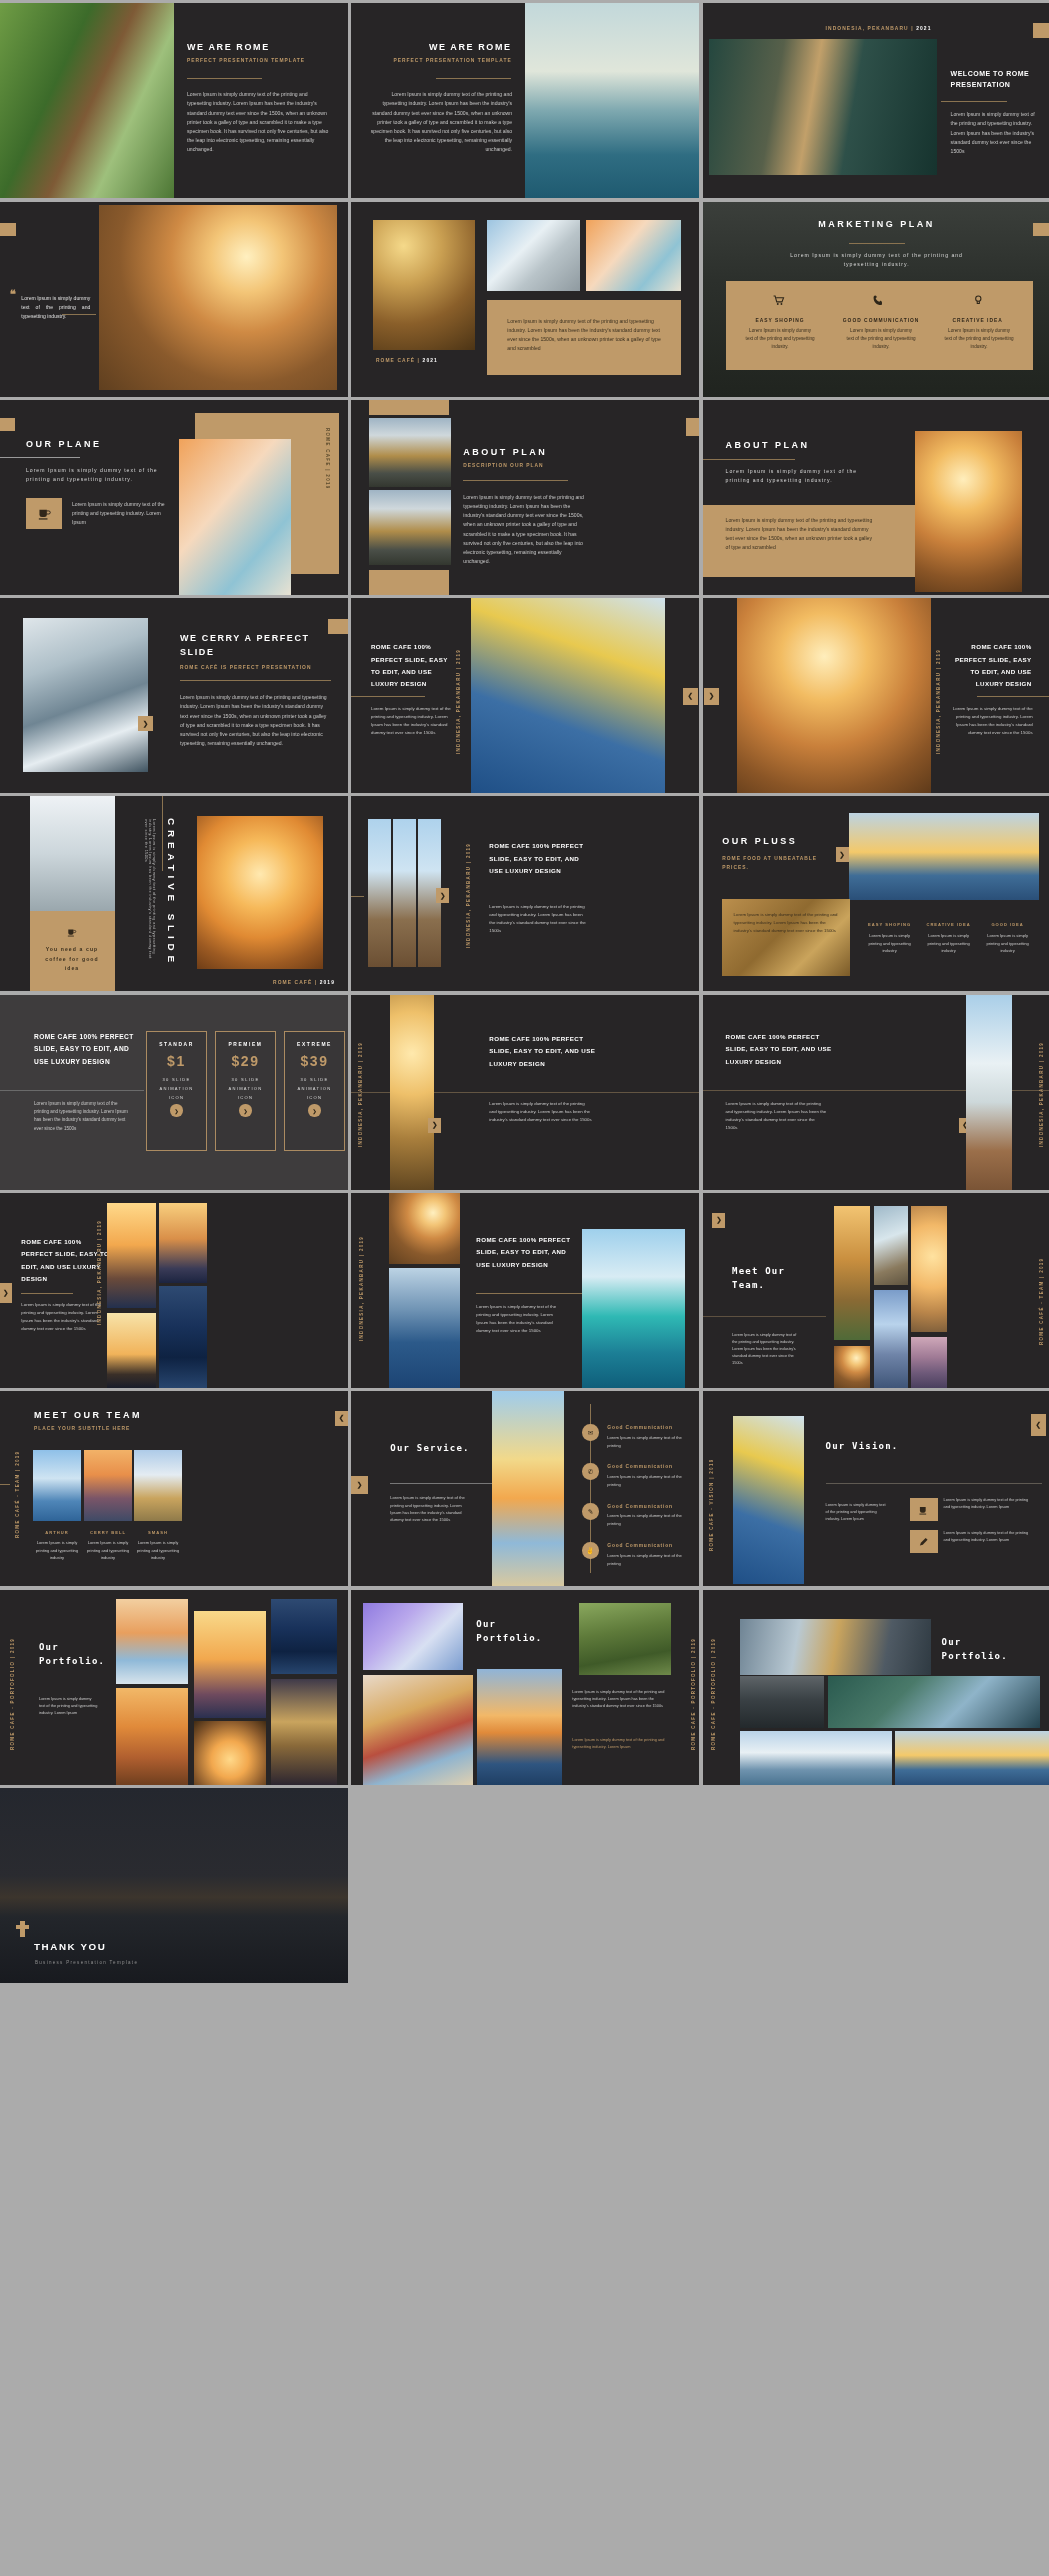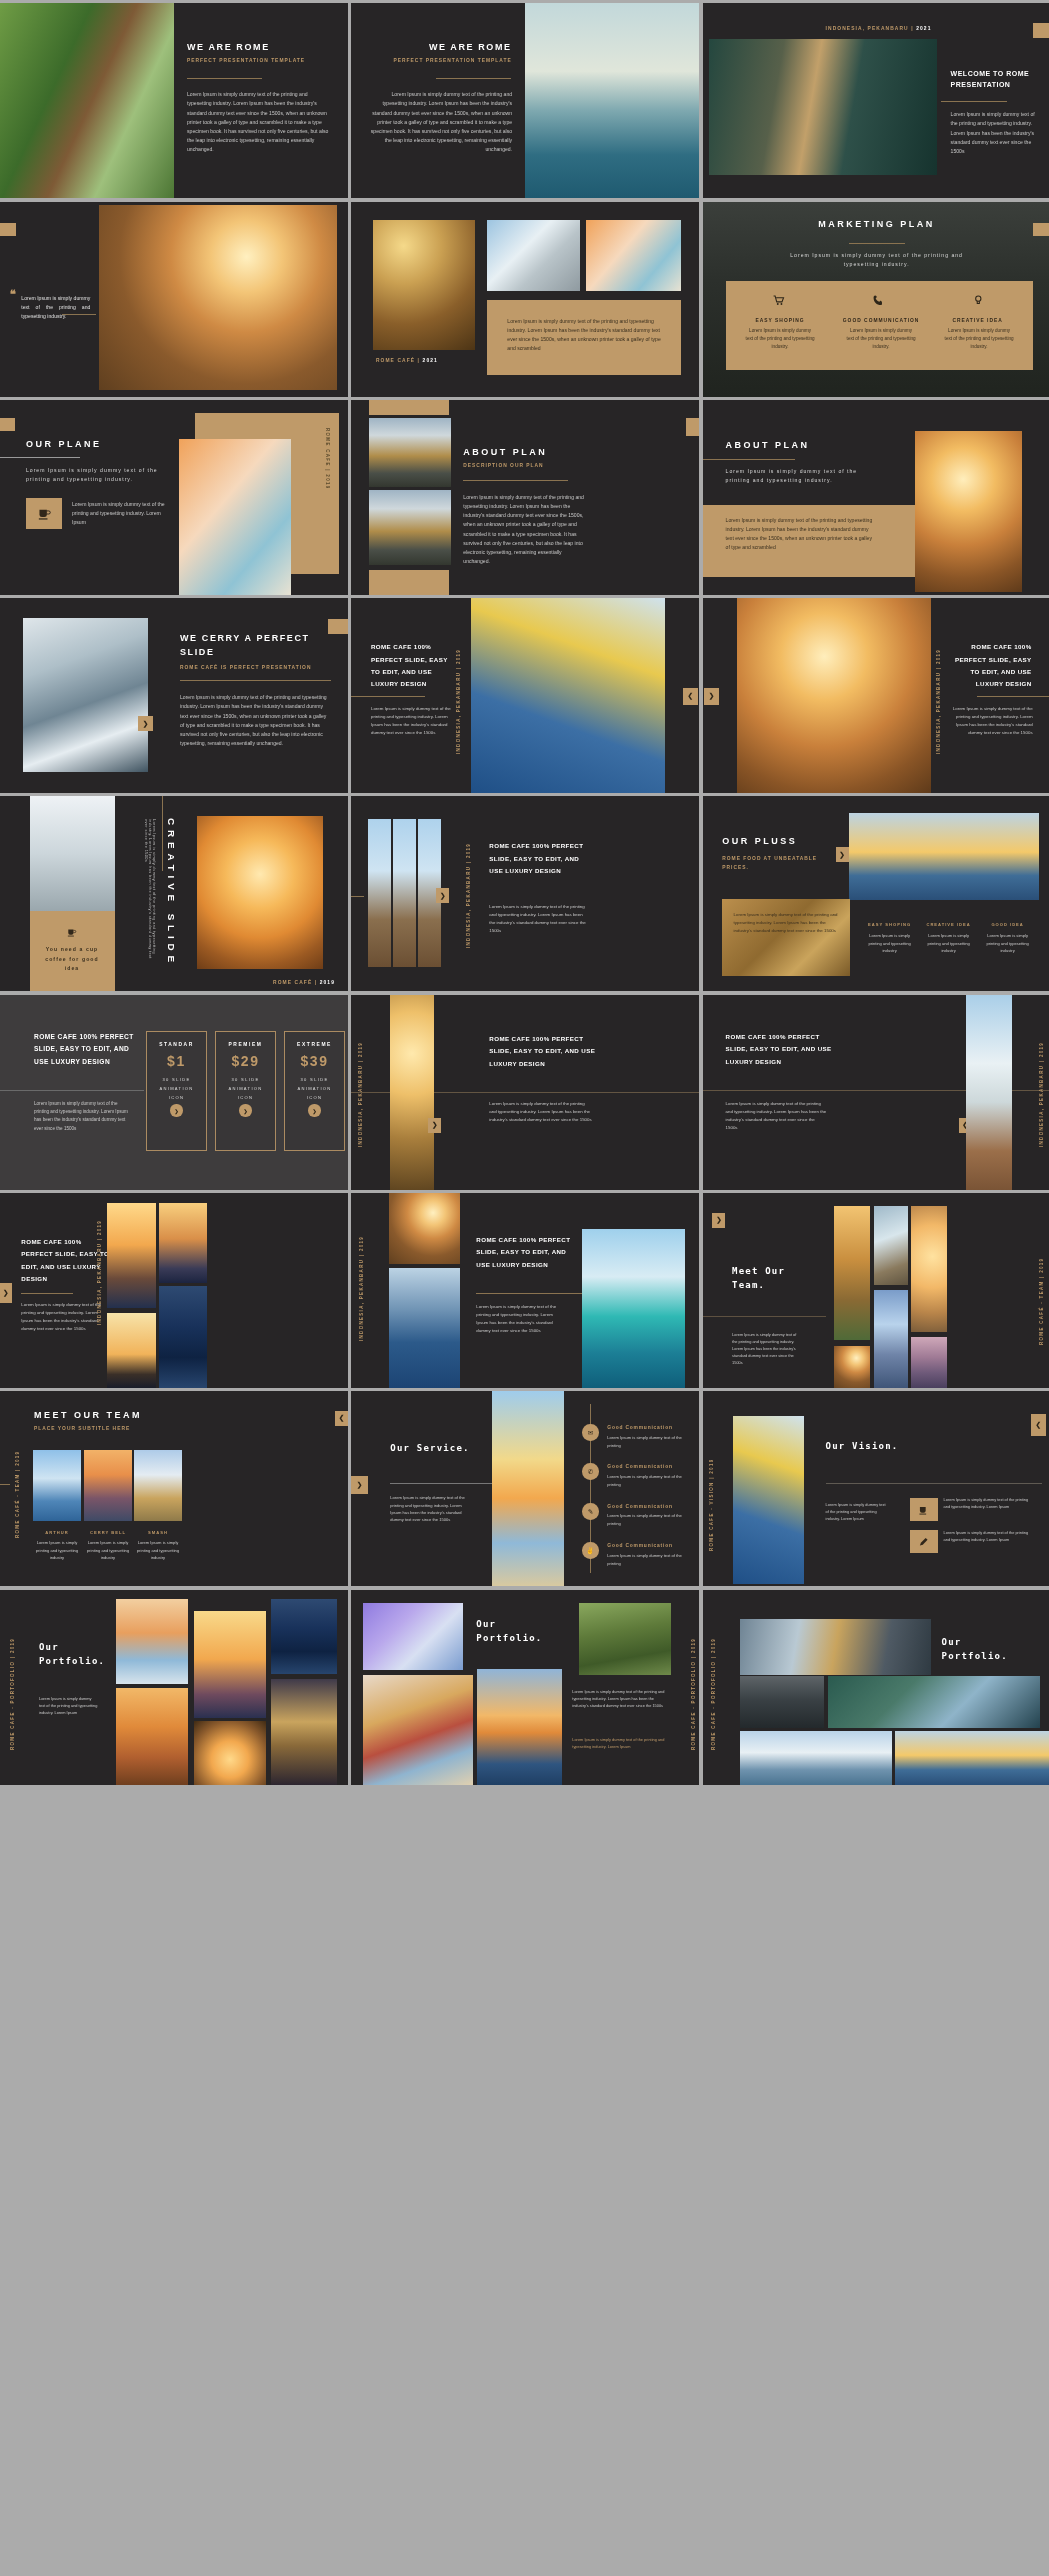--- a/index.html
+++ b/index.html
@@ -461,18 +461,27 @@
     <div class="slide">
       <div class="vt" style="left:8.2px;top:37px;height:123px">ROME CAFE - PORTOFOLIO | 2019</div>
       <div class="ph p-railway" style="left:37px;top:29px;width:191px;height:56px"></div>
       <h2 class="t tm" style="left:239px;top:46px;width:82px;font-size:9px">Our Portfolio.</h2>
       <div class="ph p-darkriver" style="left:37px;top:86px;width:84px;height:52px"></div>
       <div class="ph p-cliffs" style="left:125px;top:86px;width:212px;height:52px"></div>
       <div class="ph p-seaclouds" style="left:37px;top:141px;width:152px;height:54px"></div>
       <div class="ph p-sunboat" style="left:192px;top:141px;width:154px;height:54px"></div>
     </div>
 
+    <div class="slide">
+      <div class="ph p-darksea" style="left:0;top:0;width:348px;height:195px"></div>
+      <div class="hplus" style="left:16.4px;top:133px;width:12.3px;height:15.6px">
+          <i class="v" style="left:4.1px;width:4.1px;height:15.6px"></i>
+          <i class="h" style="top:4.1px;width:12.3px;height:4.1px"></i>
+        </div>
+      <h2 class="t" style="left:34px;top:151px;font-size:9.8px;letter-spacing:1.6px">THANK YOU</h2>
+      <div class="bd" style="left:35px;top:171px;font-size:4.5px;letter-spacing:1.3px;color:#8f8f8f">Business Presentation Template</div>
+    </div>
 
     <div class="cell-empty"></div>
 
   </div>
 </div>
 
 
 </body></html>

